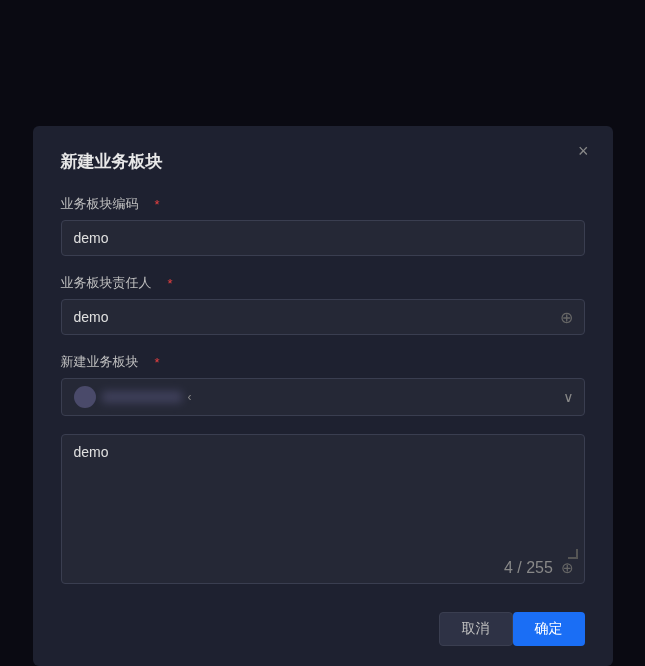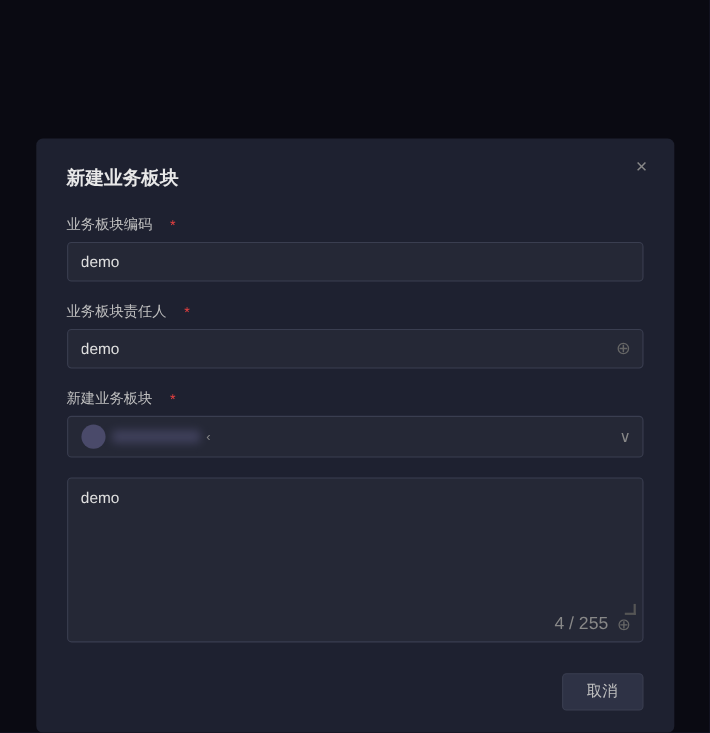--- a/index.html
+++ b/index.html
@@ -304,16 +304,17 @@
         <div class="resize-handle"></div>
         <div class="textarea-footer">
           <span class="char-count">4 / 255</span>
           <span class="globe-icon" style="position:static;font-size:15px;">⊕</span>
         </div>
       </div>
     </div>
 
     <div class="dialog-footer">
       <button class="btn-cancel">取消</button>
+      <button class="btn-confirm">确定</button>
     </div>
 
   </div>
 </div>
 
 </body></html>

